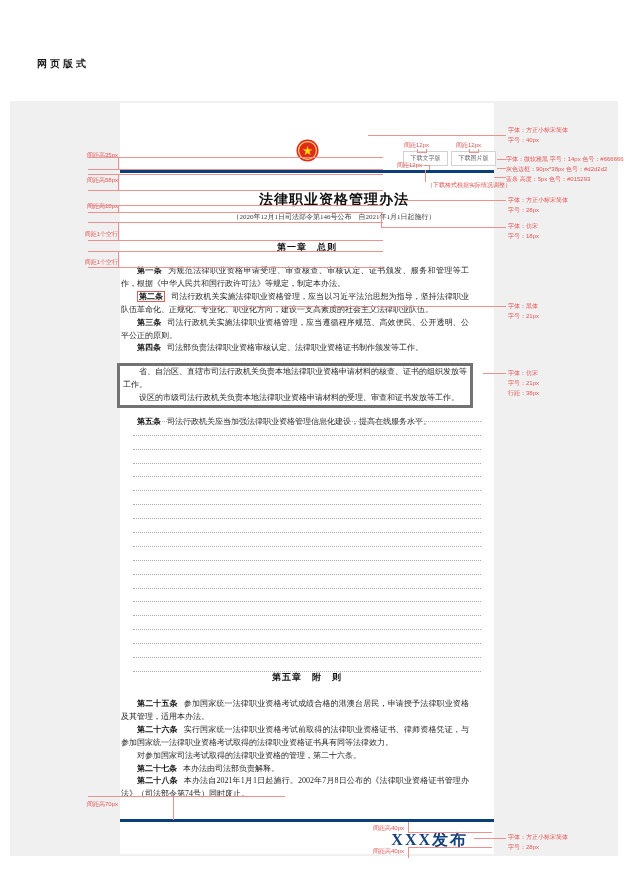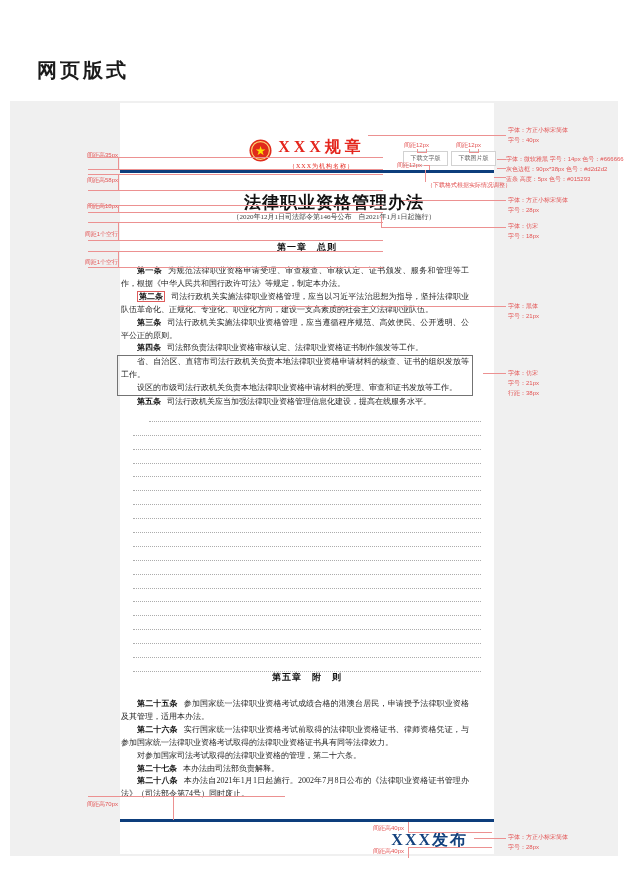--- a/index.html
+++ b/index.html
@@ -1,37 +1,37 @@
 <!DOCTYPE html>
 <html><head>
 <meta charset="utf-8">
 <style>
   html,body{margin:0;padding:0;}
   body{width:630px;height:891px;background:#ffffff;font-family:"Liberation Sans","DejaVu Sans",sans-serif;position:relative;overflow:hidden;}
   .abs{position:absolute;}
   
-  .sheet-title{font-family:"Liberation Serif","DejaVu Serif",serif;font-weight:bold;font-size:20px;letter-spacing:3px;color:#1a1a1a;}
+  .sheet-title{font-family:"Liberation Serif","DejaVu Serif",serif;font-weight:bold;font-size:10px;letter-spacing:3px;color:#1a1a1a;}
   
   .backdrop{left:10px;top:101px;width:608px;height:755px;background:#f0f0f0;}
   .page{left:120px;top:103px;width:374px;height:751px;background:#ffffff;}
   
   .gov-head{left:0;top:36px;width:374px;display:flex;justify-content:center;align-items:flex-start;gap:6px;}
   .gov-head .ttl{font-family:"Liberation Serif","DejaVu Serif",serif;font-weight:bold;color:#e4251c;font-size:16px;letter-spacing:4px;line-height:16px;text-align:center;}
   .gov-head .sub{font-size:6px;letter-spacing:1px;color:#e4251c;margin-top:2px;font-weight:normal;}
   .blue-line{left:0;width:374px;height:3px;background:#0d3e7c;}
   .dl-btn{height:15px;width:45px;border:1px solid #d2d2d2;background:#fff;color:#666666;font-size:6px;display:flex;align-items:center;justify-content:center;box-sizing:border-box;}
-  .doc-title{left:0;top:88px;width:428px;text-align:center;font-family:"Liberation Serif","DejaVu Serif",serif;font-weight:bold;font-size:17px;letter-spacing:1px;color:#111;}
+  .doc-title{left:0;top:88px;width:428px;text-align:center;font-family:"Liberation Serif","DejaVu Serif",serif;font-weight:bold;font-size:14px;letter-spacing:1px;color:#111;}
   .doc-date{left:0;top:109px;width:428px;text-align:center;font-family:"Liberation Serif","DejaVu Serif",serif;font-size:7px;color:#3a3a3a;}
   .chap{width:374px;text-align:center;font-weight:bold;font-size:9px;color:#111;letter-spacing:1px;}
   
   .body-block{left:1px;width:348px;font-family:"Liberation Serif","DejaVu Serif",serif;font-size:8px;line-height:12.9px;color:#262626;text-align:justify;}
   .body-block p{margin:0;text-indent:2em;}
   .num{font-family:"Liberation Sans","DejaVu Sans",sans-serif;font-weight:bold;color:#111;margin-right:6px;}
   .num.boxed{border:1px solid #dd5c5c;padding:0 1px;}
-  .redbox{border:1px solid #737373;margin:0 -4px;padding:0 3px;}
+  .redbox{border:3px solid #737373;margin:8px -4px;padding:0 3px;}
   
   .dots{left:13px;top:305px;width:348px;}
   .dotline{height:12.9px;border-bottom:1.5px dotted #adadad;}
   .dotline.first{margin-left:16px;}
   .publisher{top:727px;right:26px;font-family:"Liberation Serif","DejaVu Serif",serif;font-weight:bold;font-size:16px;letter-spacing:2px;color:#14427e;}
   
   .ann{color:#e35454;font-size:6px;line-height:7px;white-space:nowrap;}
   .ann.rt{text-align:right;}
   .rblock div{margin-bottom:3px;}
   .hl{height:0;border-top:1px solid #ec9191;}
@@ -48,24 +48,20 @@
 
 <div class="abs page">
 
   <div class="abs gov-head">
     <span style="line-height:0;">
       <svg width="23" height="23" viewBox="0 0 24 24">
         <circle cx="12" cy="12" r="11.5" fill="#e02b1b"></circle>
         <circle cx="12" cy="12" r="9.3" fill="none" stroke="#ffd873" stroke-width="1.2"></circle>
         <text x="12" y="16.5" font-size="13" fill="#ffde00" text-anchor="middle">★</text>
       </svg>
-    </span>
-    <span class="ttl">
-      <span>XXX规章</span><br>
-      <span class="sub">（XXX为机构名称）</span>
     </span>
   </div>
 
   <div class="abs dl-btn" style="right:46px;top:48px;">下载文字版</div>
   <div class="abs dl-btn" style="right:-2px;top:48px;">下载图片版</div>
 
   <div class="abs blue-line" style="top:67px;"></div>
 
   <div class="abs doc-title">法律职业资格管理办法</div>
   <div class="abs doc-date">（2020年12月1日司法部令第146号公布　自2021年1月1日起施行）</div>

